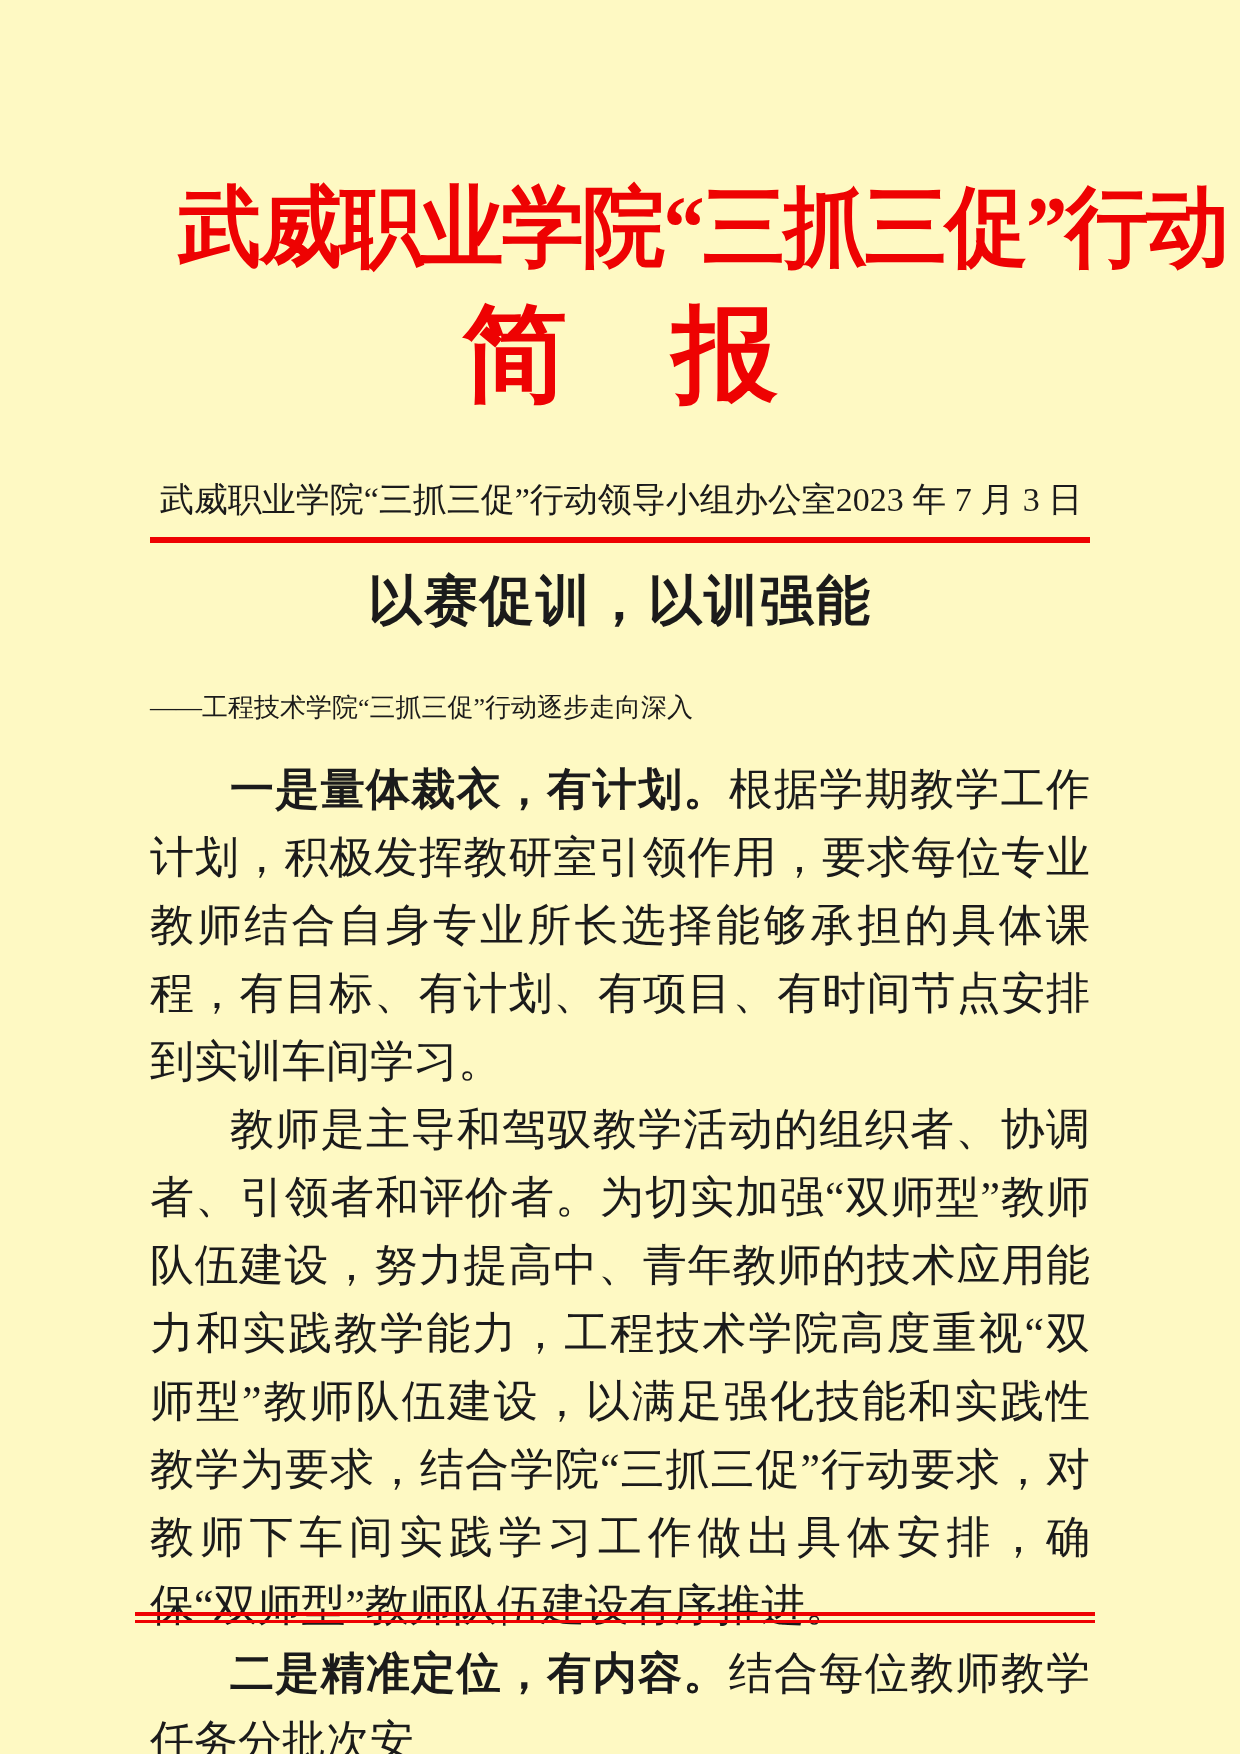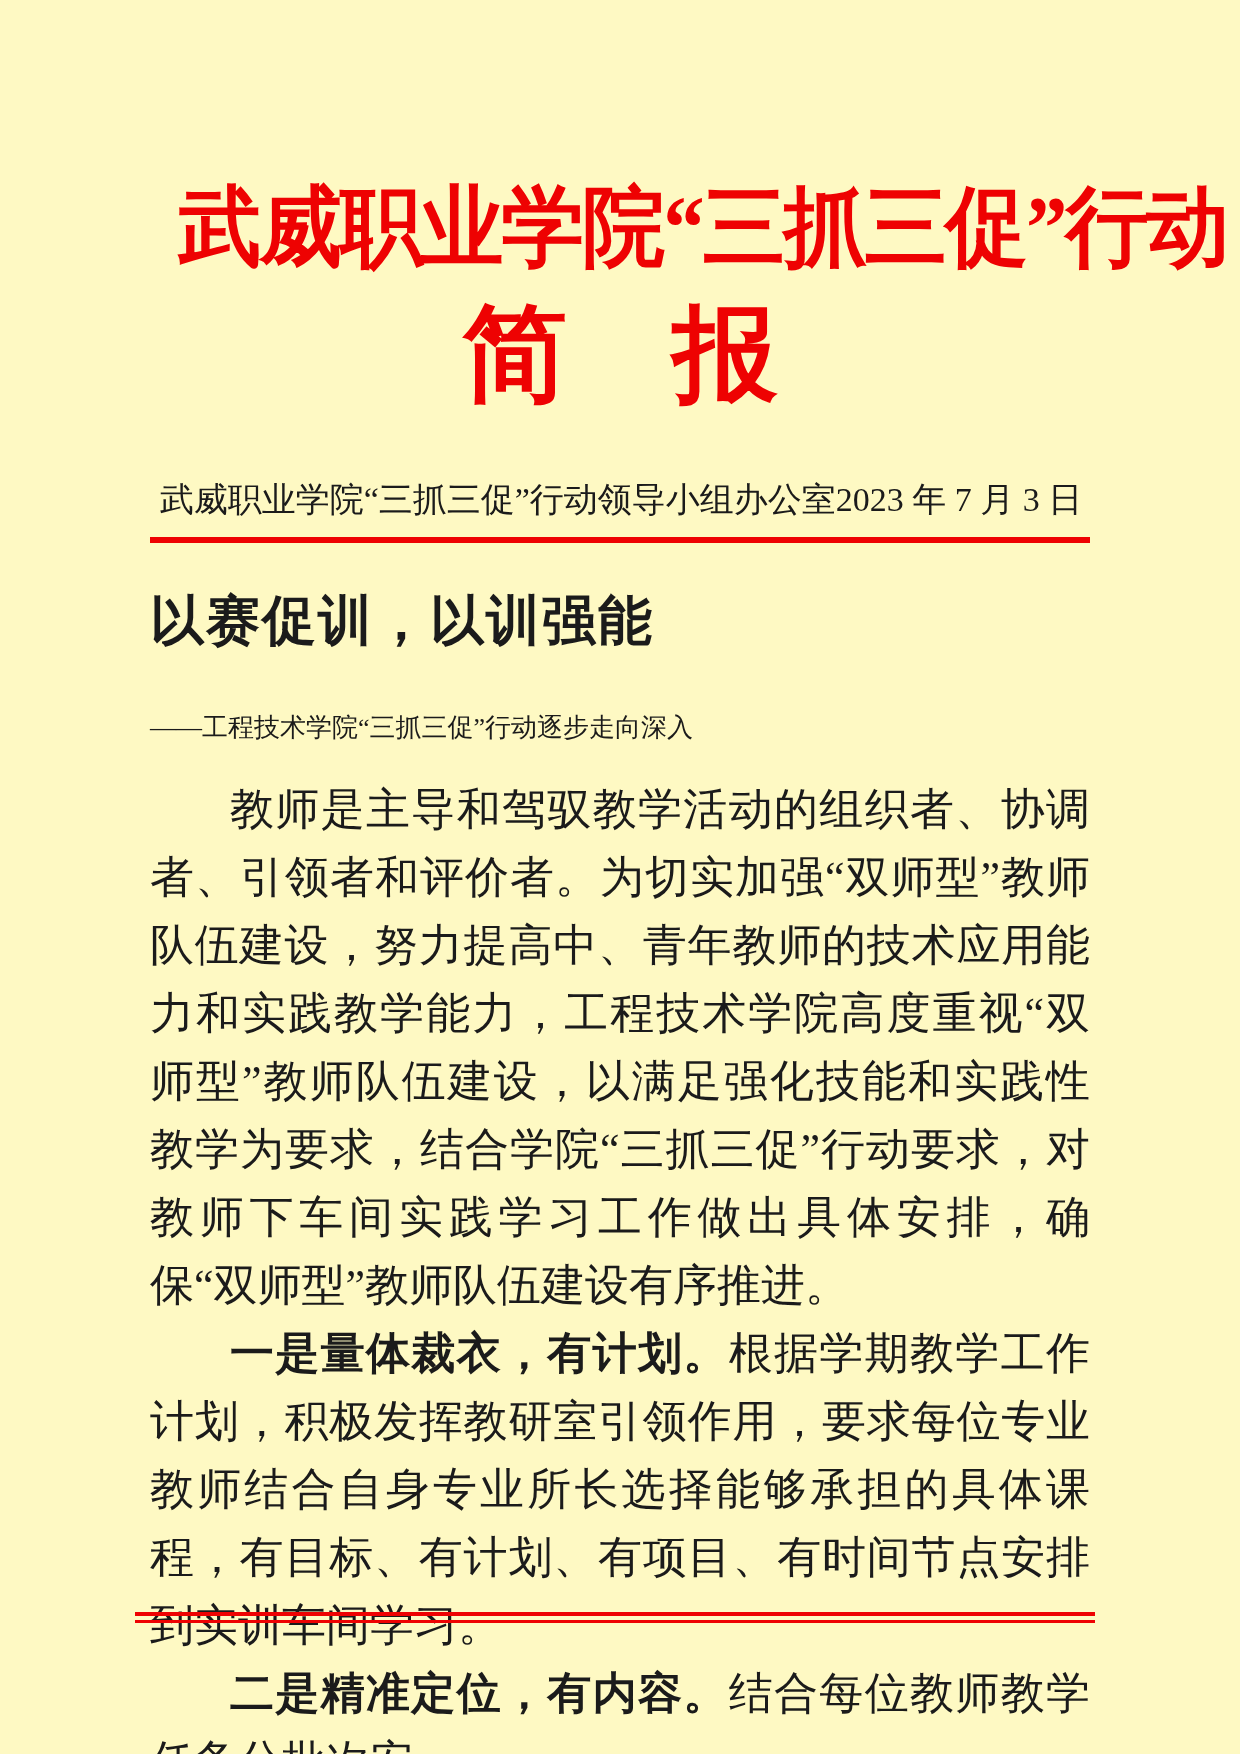--- a/index.html
+++ b/index.html
@@ -54,25 +54,25 @@
     display:flex;
     justify-content:center;
     align-items:flex-end;
     font-size:34px;
     line-height:40px;
     padding:0 10px 17px 12px;
     border-bottom:6px solid var(--red);
     white-space:nowrap;
   }
   .article-title{
-    margin-top:48px;
+    margin-top:28px;
     font-size:54px;
     line-height:60px;
     font-weight:bold;
-    text-align:left;
+    text-align:center;
     letter-spacing:2px;
   }
   .article-subtitle{
     margin-top:55px;
     font-size:26px;
     line-height:44px;
     text-align:left;
     white-space:nowrap;
   }
   .body-text{
@@ -112,21 +112,21 @@
     <div class="header-row">
       <span class="office">武威职业学院“三抓三促”行动领导小组办公室</span>
       <span class="date">2023 年 7 月 3 日</span>
     </div>
 
     <div class="article-title">以赛促训，以训强能</div>
 
     <div class="article-subtitle">——工程技术学院“三抓三促”行动逐步走向深入</div>
 
     <div class="body-text">
+      <p class="body-para"><b class="lead">一是量体裁衣，有计划。</b><span>根据学期教学工作计划，积极发挥教研室引领作用，要求每位专业教师结合自身专业所长选择能够承担的具体课程，有目标、有计划、有项目、有时间节点安排到实训车间学习。</span></p>
       <p class="body-para"><b class="lead"></b><span>教师是主导和驾驭教学活动的组织者、协调者、引领者和评价者。为切实加强“双师型”教师队伍建设，努力提高中、青年教师的技术应用能力和实践教学能力，工程技术学院高度重视“双师型”教师队伍建设，以满足强化技能和实践性教学为要求，结合学院“三抓三促”行动要求，对教师下车间实践学习工作做出具体安排，确保“双师型”教师队伍建设有序推进。</span></p>
-      <p class="body-para"><b class="lead">一是量体裁衣，有计划。</b><span>根据学期教学工作计划，积极发挥教研室引领作用，要求每位专业教师结合自身专业所长选择能够承担的具体课程，有目标、有计划、有项目、有时间节点安排到实训车间学习。</span></p>
       <p class="body-para"><b class="lead">二是精准定位，有内容。</b><span>结合每位教师教学任务分批次安</span></p>
     </div>
 
   </div>
 
   <div class="bottom-rule"></div>
 </div>
 
 </body></html>

